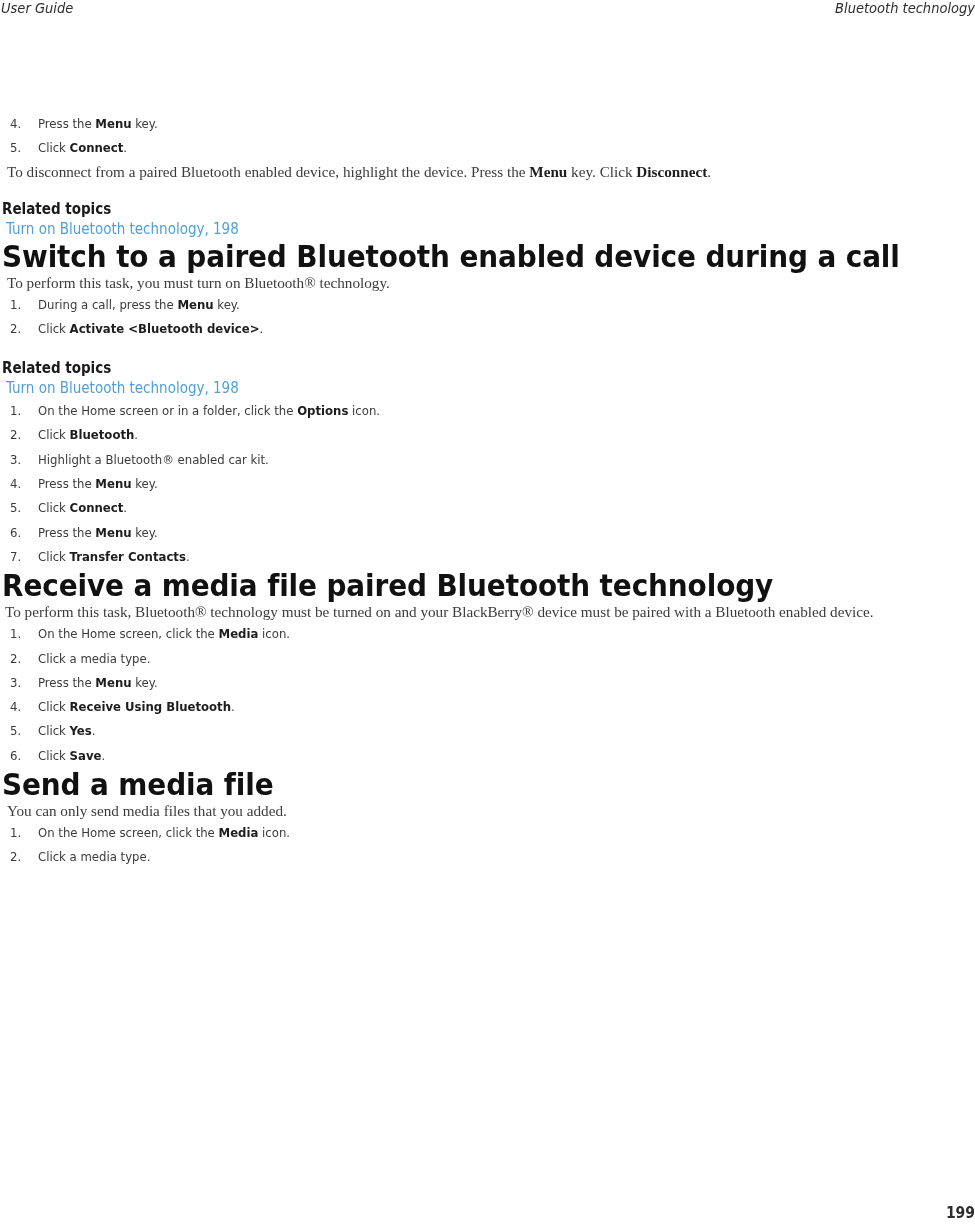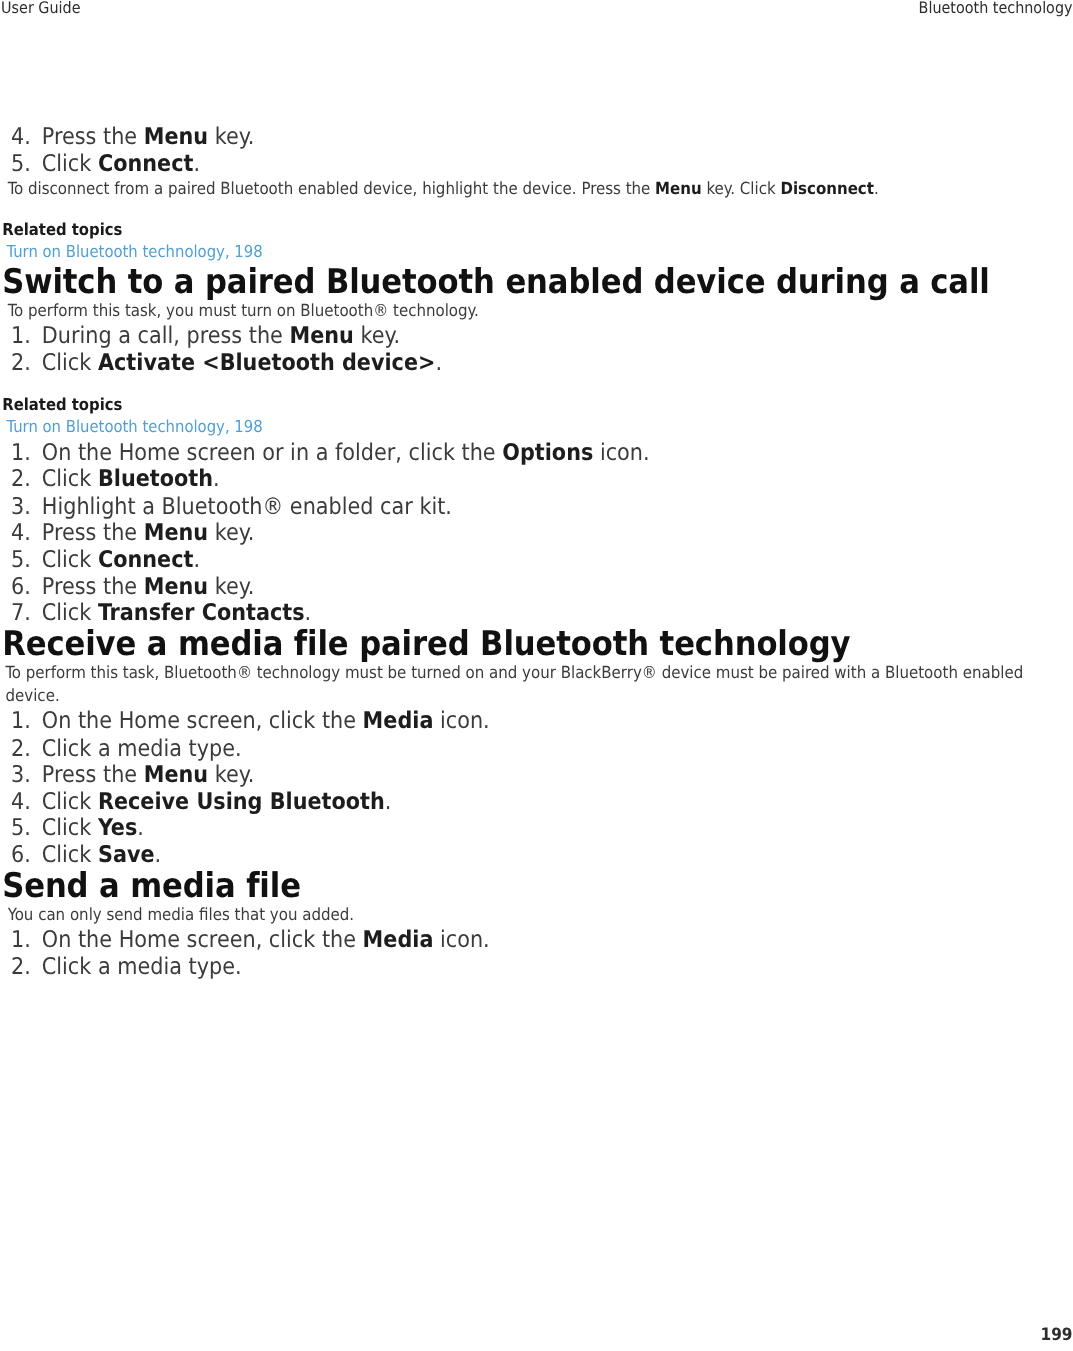--- a/index.html
+++ b/index.html
@@ -30,20 +30,21 @@
     top: 0px;
     left: 0px;
     right: 0px;
     height: 20px;
     font-size: 14.5px;
     color: #2d2d2d;
     display: flex;
     justify-content: space-between;
     align-items: flex-start;
     line-height: 17px;
+    font-style: italic;
   }
   .run-head .rh-left  { padding-left: 1px; }
   .run-head .rh-right { padding-right: 0px; }
 
   
   .content {
     position: absolute;
     left: 0px;
     top: 112px;
     width: 975px;
@@ -62,20 +63,21 @@
   }
   .blk-h-top  { margin-top: 26px; }
 
   
   p.para {
     margin: 0;
     padding: 0 0 0 7px;
     font-size: 15.2px;
     line-height: 21px;
     color: #3b3b3b;
+    font-family: Liberation Serif, serif;
   }
   p.para-wide { padding-left: 5px; }
   .sp-after-head { margin-top: 12px; }
   .sp-para       { margin-top: 14px; }
   .sp-para-sm    { margin-top: 11px; }
 
   
   .rel-head {
     margin: 0;
     padding: 0 0 0 2px;
@@ -98,21 +100,21 @@
   ol.steps {
     margin: 0;
     padding: 0;
     list-style: none;
     counter-reset: step;
   }
   ol.steps > li {
     position: relative;
     margin: 0;
     padding: 0 0 0 38px;
-    font-size: 21px;
+    font-size: 13px;
     line-height: 24.3px;
     color: #3b3b3b;
     counter-increment: step;
   }
   ol.steps > li::before {
     content: counter(step) ".";
     position: absolute;
     left: 10px;
     top: 0;
     width: 24px;

